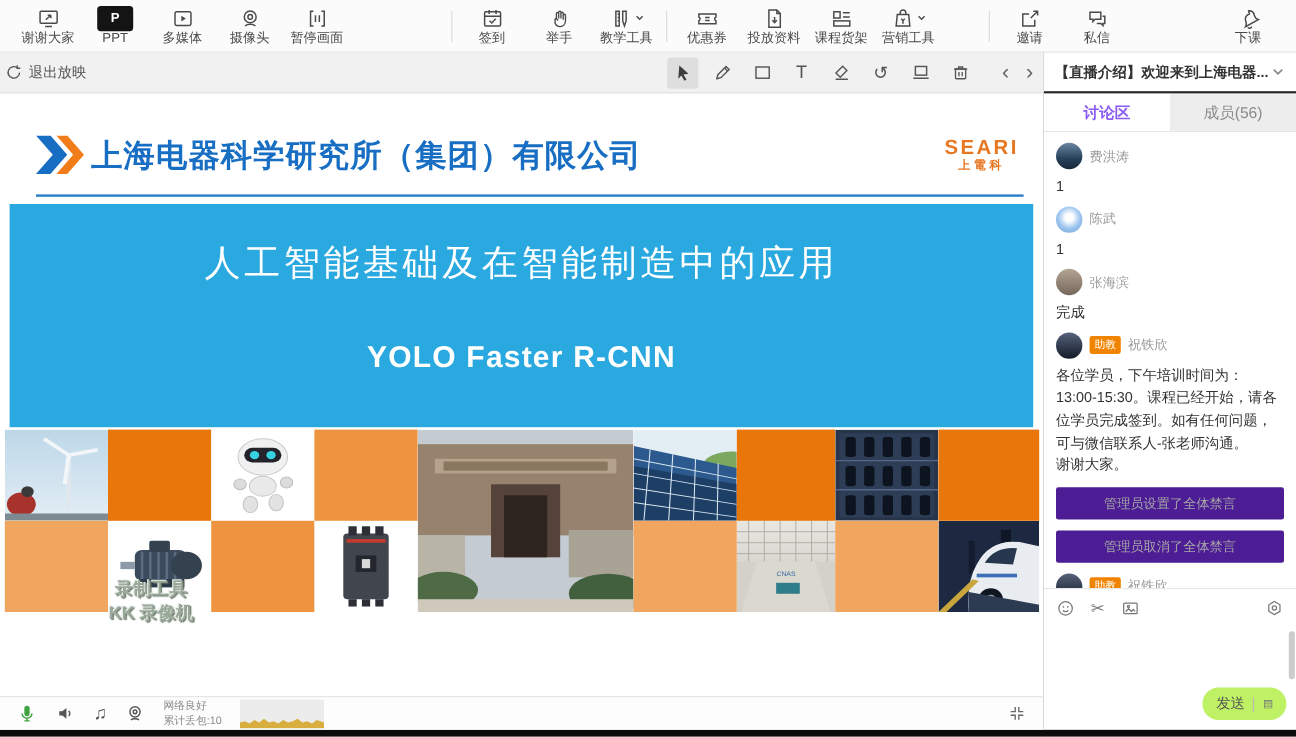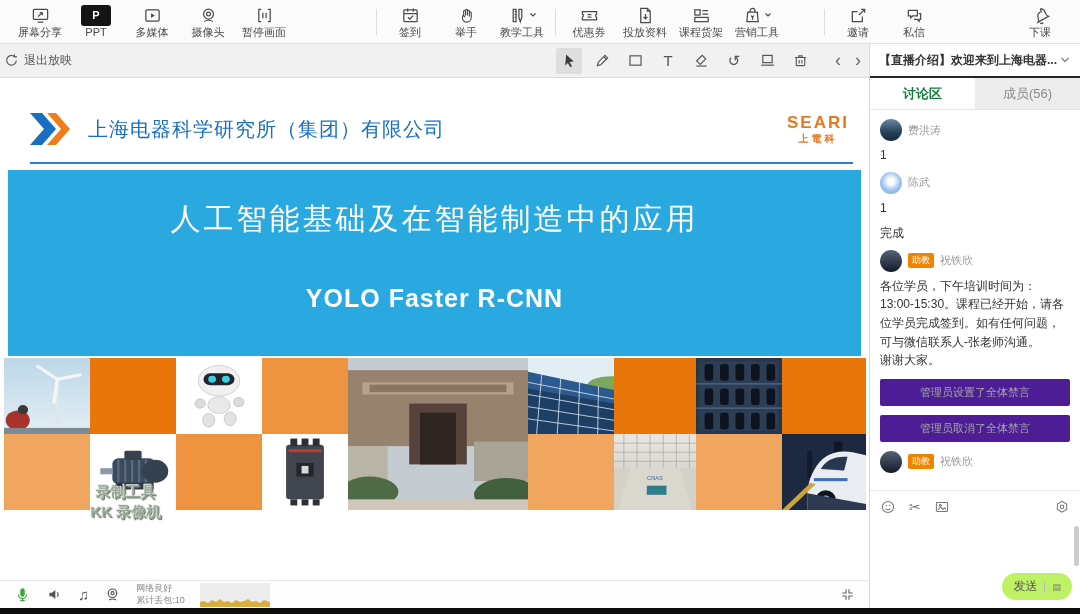--- a/index.html
+++ b/index.html
@@ -32,21 +32,21 @@
   .dtool{width:26px;height:26px;display:flex;align-items:center;justify-content:center;
     border-radius:3px;cursor:pointer;color:#555;font-size:15px;}
   .dtool.sel{background:#dedede;}
   .page-arrows{display:flex;align-items:center;gap:14px;margin-left:22px;margin-right:4px;
     font-size:18px;color:#666;}
 
   
   .canvas{flex:1;position:relative;background:#fff;overflow:hidden;}
   .slide-header{position:absolute;top:20px;left:30px;right:12px;height:62px;
     display:flex;align-items:center;}
-  .company{font-size:20px;font-weight:normal;color:#176ec2;margin-left:12px;letter-spacing:1px;}
+  .company{font-size:26px;font-weight:bold;color:#176ec2;letter-spacing:1px;}
   .seari{margin-left:auto;text-align:center;color:#e87722;margin-right:8px;line-height:1.1;}
   .seari .l1{font-weight:bold;font-size:17px;letter-spacing:2px;}
   .seari .l2{font-size:10px;font-weight:bold;letter-spacing:3px;}
   .header-line{position:absolute;top:84px;left:30px;right:16px;height:2px;background:#2a7fc9;}
   .banner{position:absolute;top:92px;left:8px;right:8px;height:186px;background:#29a9e0;
     display:flex;flex-direction:column;align-items:center;justify-content:center;color:#fff;}
   .banner .t1{font-size:30px;font-weight:normal;letter-spacing:3px;margin-top:-14px;}
   .banner .t2{font-size:25px;font-weight:bold;margin-top:44px;letter-spacing:1px;}
 
   .collage{position:absolute;top:280px;left:4px;height:152px;display:grid;
@@ -72,21 +72,21 @@
   .collapse{margin-left:auto;color:#666;cursor:pointer;}
   .music-glyph{font-size:15px;color:#555;}
 
   
   .sidebar{width:210px;display:flex;flex-direction:column;background:#fff;position:relative;}
   .sb-title{height:34px;display:flex;align-items:center;padding:0 9px;
     font-size:12px;color:#333;font-weight:600;border-bottom:2px solid #262626;}
   .sb-title .chev{margin-left:auto;color:#888;cursor:pointer;}
   .sb-tabs{height:32px;display:flex;border-bottom:1px solid #e6e6e6;}
   .sb-tab{flex:1;display:flex;align-items:center;justify-content:center;font-size:13px;cursor:pointer;}
-  .sb-tab.active{background:#fff;color:#15803d;font-weight:bold;}
+  .sb-tab.active{background:#fff;color:#8b5cf6;font-weight:bold;}
   .sb-tab.inactive{background:#ededed;color:#8a8a8a;}
   .sb-msgs{flex:1;overflow:hidden;padding:9px 10px 0 10px;}
   .msg{margin-bottom:7px;}
   .msg-head{display:flex;align-items:center;gap:6px;margin-bottom:5px;}
   .avatar{width:22px;height:22px;border-radius:50%;flex:none;}
   .av1{background:linear-gradient(180deg,#6a86a0 0%,#27415a 60%,#16283a 100%);}
   .av2{background:radial-gradient(circle at 50% 42%,#fff 18%,#9cc4ee 55%,#6da3dd 100%);}
   .av3{background:linear-gradient(180deg,#b3a494 0%,#75675b 100%);}
   .av4{background:linear-gradient(180deg,#56627a 0%,#141b28 100%);}
   .badge{background:#f08300;color:#fff;font-size:9px;padding:1px 4px;border-radius:2px;flex:none;}
@@ -114,21 +114,21 @@
 
 <div class="top-toolbar">
   <div class="tb-item">
     <span class="ic">
       <svg width="19" height="19" viewBox="0 0 20 20" fill="none" stroke="currentColor" stroke-width="1.3">
           <rect x="2.5" y="3.5" width="15" height="10.5" rx="1"></rect>
           <path d="M7 17h6"></path>
           <path d="M7.5 11l4.5-4M12 7H9.2M12 7v2.8"></path>
         </svg>
     </span>
-    <span class="lb">屏幕分享</span>
+    <span class="lb">谢谢大家</span>
   </div>
   <div class="tb-item">
     <span class="ic">
         <span class="ppt-box">P</span>
       </span>
     <span class="lb">PPT</span>
   </div>
   <div class="tb-item">
     <span class="ic">
       <svg width="19" height="19" viewBox="0 0 20 20" fill="none" stroke="currentColor" stroke-width="1.3">
@@ -600,20 +600,24 @@
 
       <div class="msg">
         <div class="msg-head">
           <span class="avatar av2"></span>
           <span class="mname">陈武</span>
         </div>
         <div class="mtext">1</div>
       </div>
 
       <div class="msg">
+        <div class="msg-head">
+          <span class="avatar av3"></span>
+          <span class="mname">张海滨</span>
+        </div>
         <div class="mtext">完成</div>
       </div>
 
       <div class="msg">
         <div class="msg-head">
           <span class="avatar av4"></span>
           <span class="badge">助教</span>
           <span class="mname">祝铁欣</span>
         </div>
         <div class="mtext">各位学员，下午培训时间为：13:00-15:30。课程已经开始，请各位学员完成签到。如有任何问题，可与微信联系人-张老师沟通。

